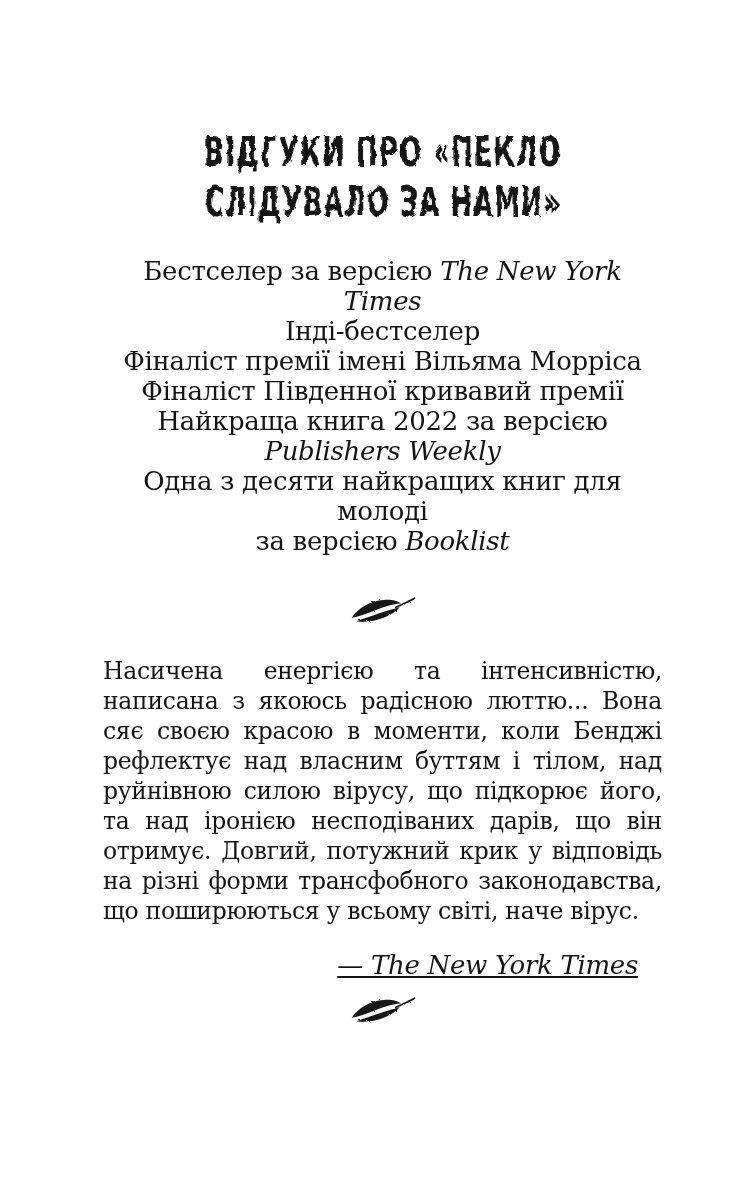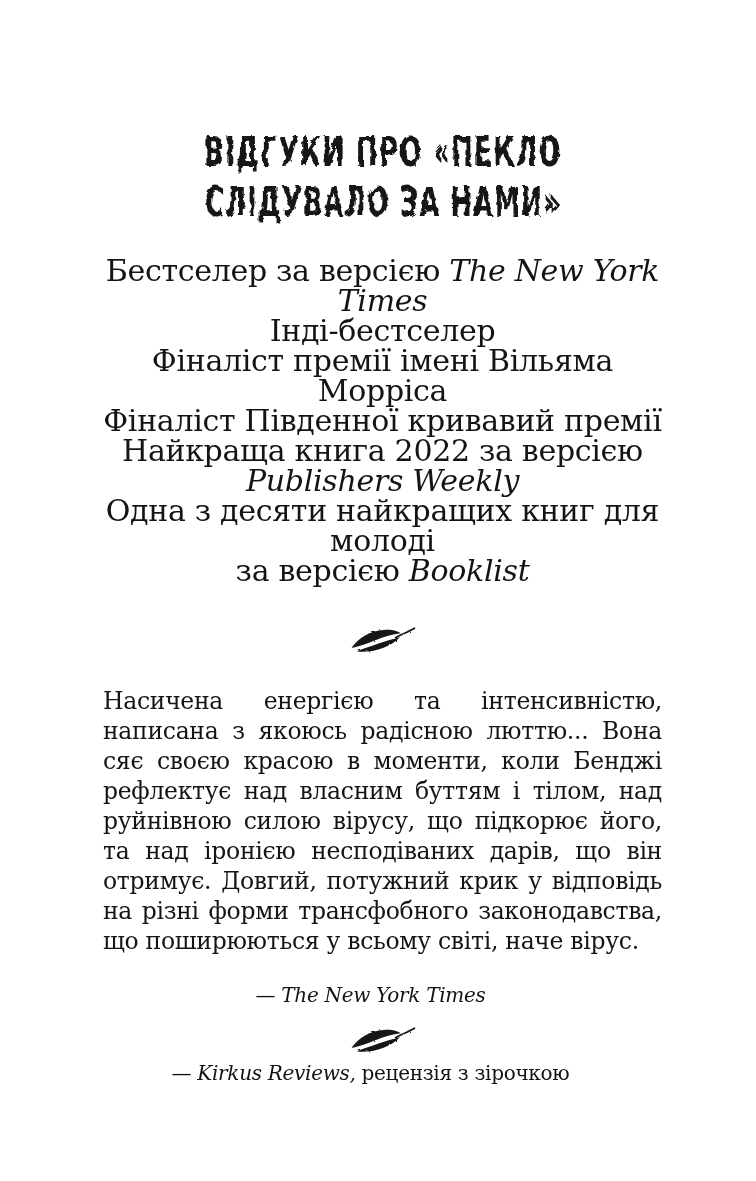--- a/index.html
+++ b/index.html
@@ -30,21 +30,21 @@
     font-family: "DejaVu Sans", sans-serif;
     font-weight: bold;
     font-size: 40px;
     fill: #161616;
     letter-spacing: 2px;
   }
   
   .accolades {
     margin-top: 20px;
     text-align: center;
-    font-size: 30px;
+    font-size: 26px;
     line-height: 30px;
     letter-spacing: -0.3px;
   }
   .accolades i { font-style: italic; }
   
   .divider {
     display: flex;
     justify-content: center;
   }
   .divider-1 { margin-top: 38px; }
@@ -53,25 +53,26 @@
   
   .review-body {
     margin-top: 28px;
     font-size: 23.5px;
     line-height: 30px;
     text-align: justify;
     letter-spacing: -0.3px;
     hyphens: manual;
   }
   .review-attrib {
-    font-size: 20px;
+    font-size: 26px;
     line-height: 30px;
-    text-align: center;
+    text-align: right;
     padding-right: 24px;
     letter-spacing: -0.3px;
+    text-decoration: underline;
   }
   .review-attrib i { font-style: italic; }
   .review-2-body { margin-top: 12px; }
 </style>
 </head>
 <body>
 
 <div class="page">
   <div class="column">
 
@@ -123,20 +124,15 @@
     <div class="divider divider-2">
       <svg class="feather" width="90" height="34" viewBox="0 0 90 40">
         <g filter="url(#rough-sm)">
           <path d="M8,28 C16,16 30,8 46,7 C54,6 62,8 66,11 C56,12 46,15 36,19 C26,23 15,27 8,28 Z" fill="#141414"></path>
           <path d="M14,32 C26,28 42,22 56,18 C60,17 63,16 65,15 C60,22 48,28 36,31 C28,33 20,33 14,32 Z" fill="#141414"></path>
           <path d="M60,16 C68,12 75,9 82,5" stroke="#141414" stroke-width="2" fill="none" stroke-linecap="round"></path>
         </g>
       </svg>
     </div>
 
-    <div class="review-attrib">
-      <span>—</span>
-      <i>Kirkus Reviews,</i>
-      <span>рецензія з зірочкою</span>
-    </div>
 
   </div>
 </div>
 
 </body></html>

